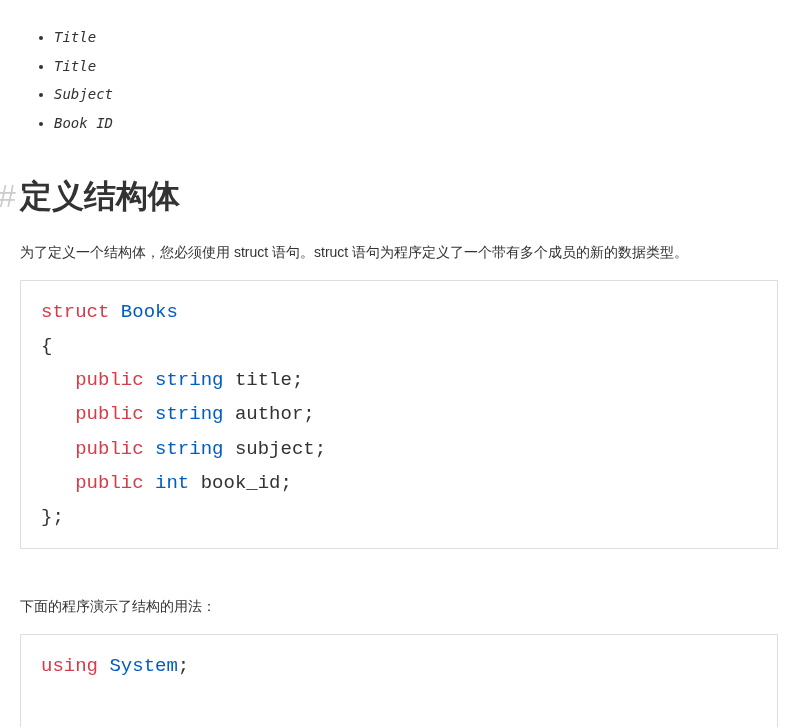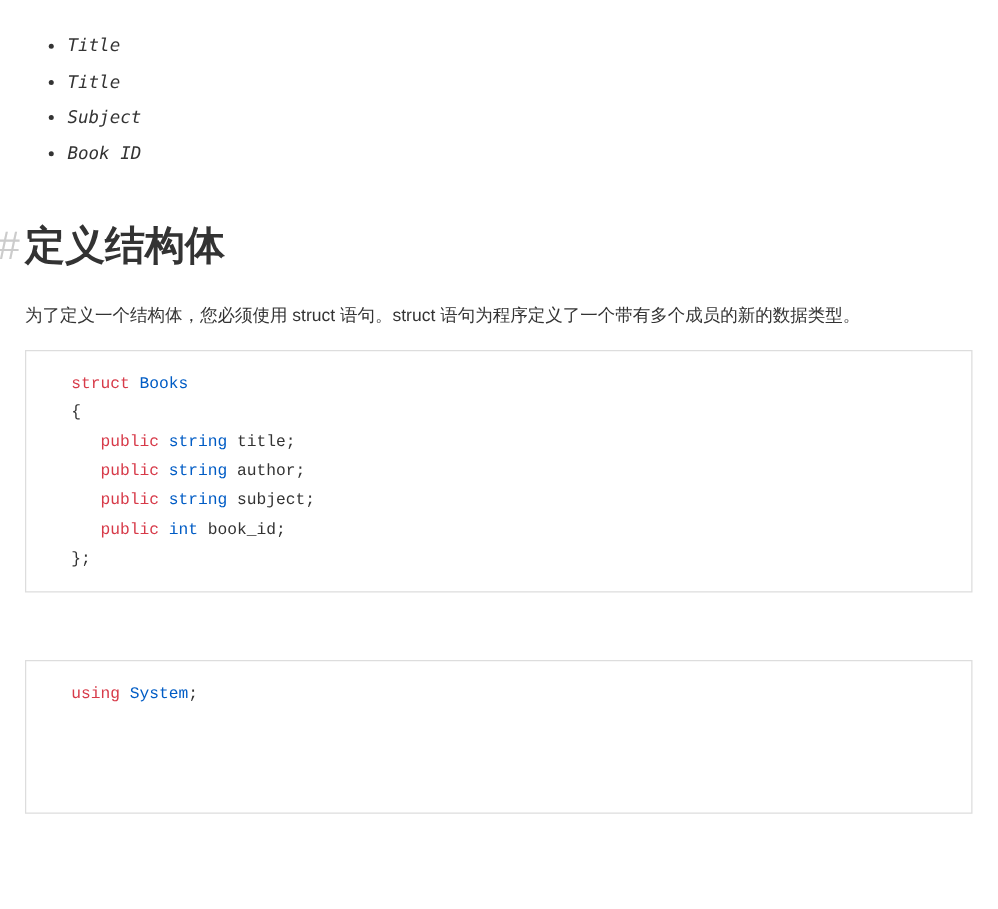--- a/index.html
+++ b/index.html
@@ -26,24 +26,24 @@
   }
   h1::before {
     content: "#";
     position: absolute;
     left: -22px;
     color: #ccc;
     font-weight: 400;
   }
   .code-block {
     border: 1px solid #ddd;
-    padding: 14px 36px;
+    padding: 14px 20px;
     margin: 10px 0 24px 0;
     font-family: Consolas, "Courier New", monospace;
-    font-size: 13px;
+    font-size: 19px;
     line-height: 1.8;
     white-space: pre;
     overflow-x: auto;
     color: #333;
   }
   .kw   { color: #d73a49; }  
   .type { color: #005cc5; }  
   .ident{ color: #333; }
   .spacer { height: 20px; }
 </style>
@@ -69,20 +69,21 @@
   <div class="code-block"><span class="kw">struct</span> <span class="type">Books</span>
 <span>{</span>
    <span class="kw">public</span> <span class="type">string</span> <span class="ident">title;</span>
    <span class="kw">public</span> <span class="type">string</span> <span class="ident">author;</span>
    <span class="kw">public</span> <span class="type">string</span> <span class="ident">subject;</span>
    <span class="kw">public</span> <span class="type">int</span> <span class="ident">book_id;</span>
 <span>};</span></div>
 
   <div class="spacer"></div>
 
+  <p>下面的程序演示了结构的用法：</p>
 
   <div class="code-block"><span class="kw">using</span> <span class="type">System</span><span>;</span>
  
 <span></span>
  
 </div>
 
 </div>
 
 </body></html>

